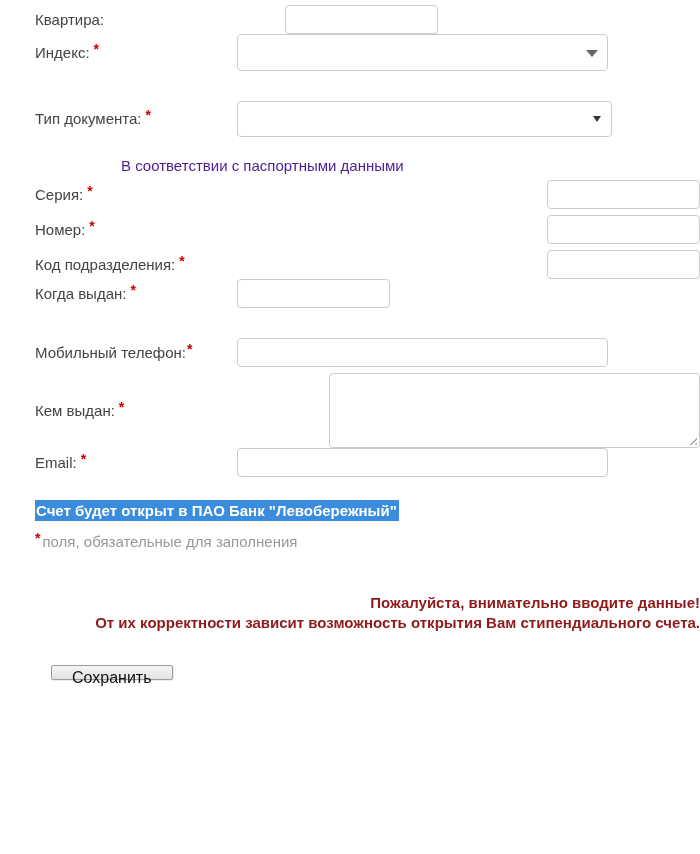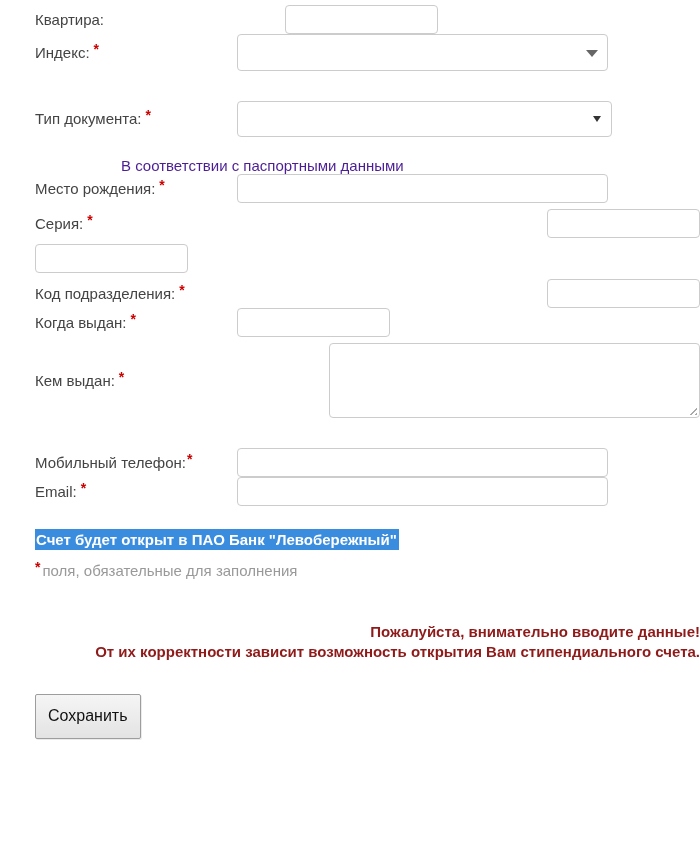--- a/index.html
+++ b/index.html
@@ -80,23 +80,24 @@
   
   .warning { margin-top:43px; color:#8f1a1a; font-size:15px; font-weight:bold; line-height:20px;text-align:right; }
 
   
   .btn-row { margin-top:32px; }
   .save-btn {
     font-family:"Liberation Sans","DejaVu Sans",sans-serif;
     font-size:16px; color:#111;
     background:linear-gradient(#f5f5f5,#e3e3e3);
     border:1px solid #9d9d9d; border-radius:2px;
-    padding:3px 12px 4px; height:45px;
+    padding:3px 20px 4px; height:15px;
     box-shadow:1px 1px 0 rgba(0,0,0,0.08);
     cursor:pointer;
+    margin-left:16px;
   }
 </style>
 </head>
 <body>
 
 <div class="page">
 
   <div class="row mt5">
     <div class="label-cell">
       <span class="lbl">Квартира:</span>
@@ -123,83 +124,78 @@
     </div>
     <div class="field-cell">
       <div class="dropdown doc">
         <span class="arrow-native"></span>
       </div>
     </div>
   </div>
 
   <div class="hint-row">В соответствии с паспортными данными</div>
 
+
+  <div class="row mt10">
+    <div class="label-cell">
+      <span class="lbl">Серия:</span><span class="req">*</span>
+    </div>
+    <div class="field-cell">
+      <input class="txt small" value="" style="">
+    </div>
+  </div>
+
+  <div class="row mt10">
+    <div class="label-cell">
+      <span class="lbl">Номер:</span><span class="req">*</span>
+    </div>
+    <div class="field-cell">
+      <input class="txt small" value="" style="">
+    </div>
+  </div>
+
+  <div class="row mt10">
+    <div class="label-cell">
+      <span class="lbl">Код подразделения:</span><span class="req">*</span>
+    </div>
+    <div class="field-cell">
+      <input class="txt small" value="" style="">
+    </div>
+  </div>
+
   <div class="row mt9">
     <div class="label-cell">
-      <span class="lbl">Место рождения:</span><span class="req">*</span>
+      <span class="lbl">Когда выдан:</span><span class="req">*</span>
+    </div>
+    <div class="field-cell">
+      <input class="txt small" value="" style="">
+    </div>
+  </div>
+
+  <div class="row mt30">
+    <div class="label-cell">
+      <span class="lbl">Мобильный телефон:</span><span class="req tight">*</span>
     </div>
     <div class="field-cell">
       <input class="txt wide" value="" style="">
-    </div>
-  </div>
-
-  <div class="row mt10">
-    <div class="label-cell">
-      <span class="lbl">Серия:</span><span class="req">*</span>
-    </div>
-    <div class="field-cell">
-      <input class="txt small" value="" style="">
-    </div>
-  </div>
-
-  <div class="row mt10">
-    <div class="field-cell">
-      <input class="txt small" value="" style="">
-    </div>
-  </div>
-
-  <div class="row mt10">
-    <div class="label-cell">
-      <span class="lbl">Код подразделения:</span><span class="req">*</span>
-    </div>
-    <div class="field-cell">
-      <input class="txt small" value="" style="">
-    </div>
-  </div>
-
-  <div class="row mt9">
-    <div class="label-cell">
-      <span class="lbl">Когда выдан:</span><span class="req">*</span>
-    </div>
-    <div class="field-cell">
-      <input class="txt small" value="" style="">
     </div>
   </div>
 
   <div class="row mt10">
     <div class="label-cell">
       <span class="lbl">Кем выдан:</span><span class="req">*</span>
     </div>
     <div class="field-cell">
       <div class="ta-wrap">
         <textarea class="ta" style=""></textarea>
         <span class="grip"></span>
       </div>
     </div>
   </div>
 
-  <div class="row mt30">
-    <div class="label-cell">
-      <span class="lbl">Мобильный телефон:</span><span class="req tight">*</span>
-    </div>
-    <div class="field-cell">
-      <input class="txt wide" value="" style="">
-    </div>
-  </div>
-
   <div class="row mt9">
     <div class="label-cell">
       <span class="lbl">Email:</span><span class="req">*</span>
     </div>
     <div class="field-cell">
       <input class="txt wide" value="" style="">
     </div>
   </div>
 
   <div class="bank-notice-wrap">

